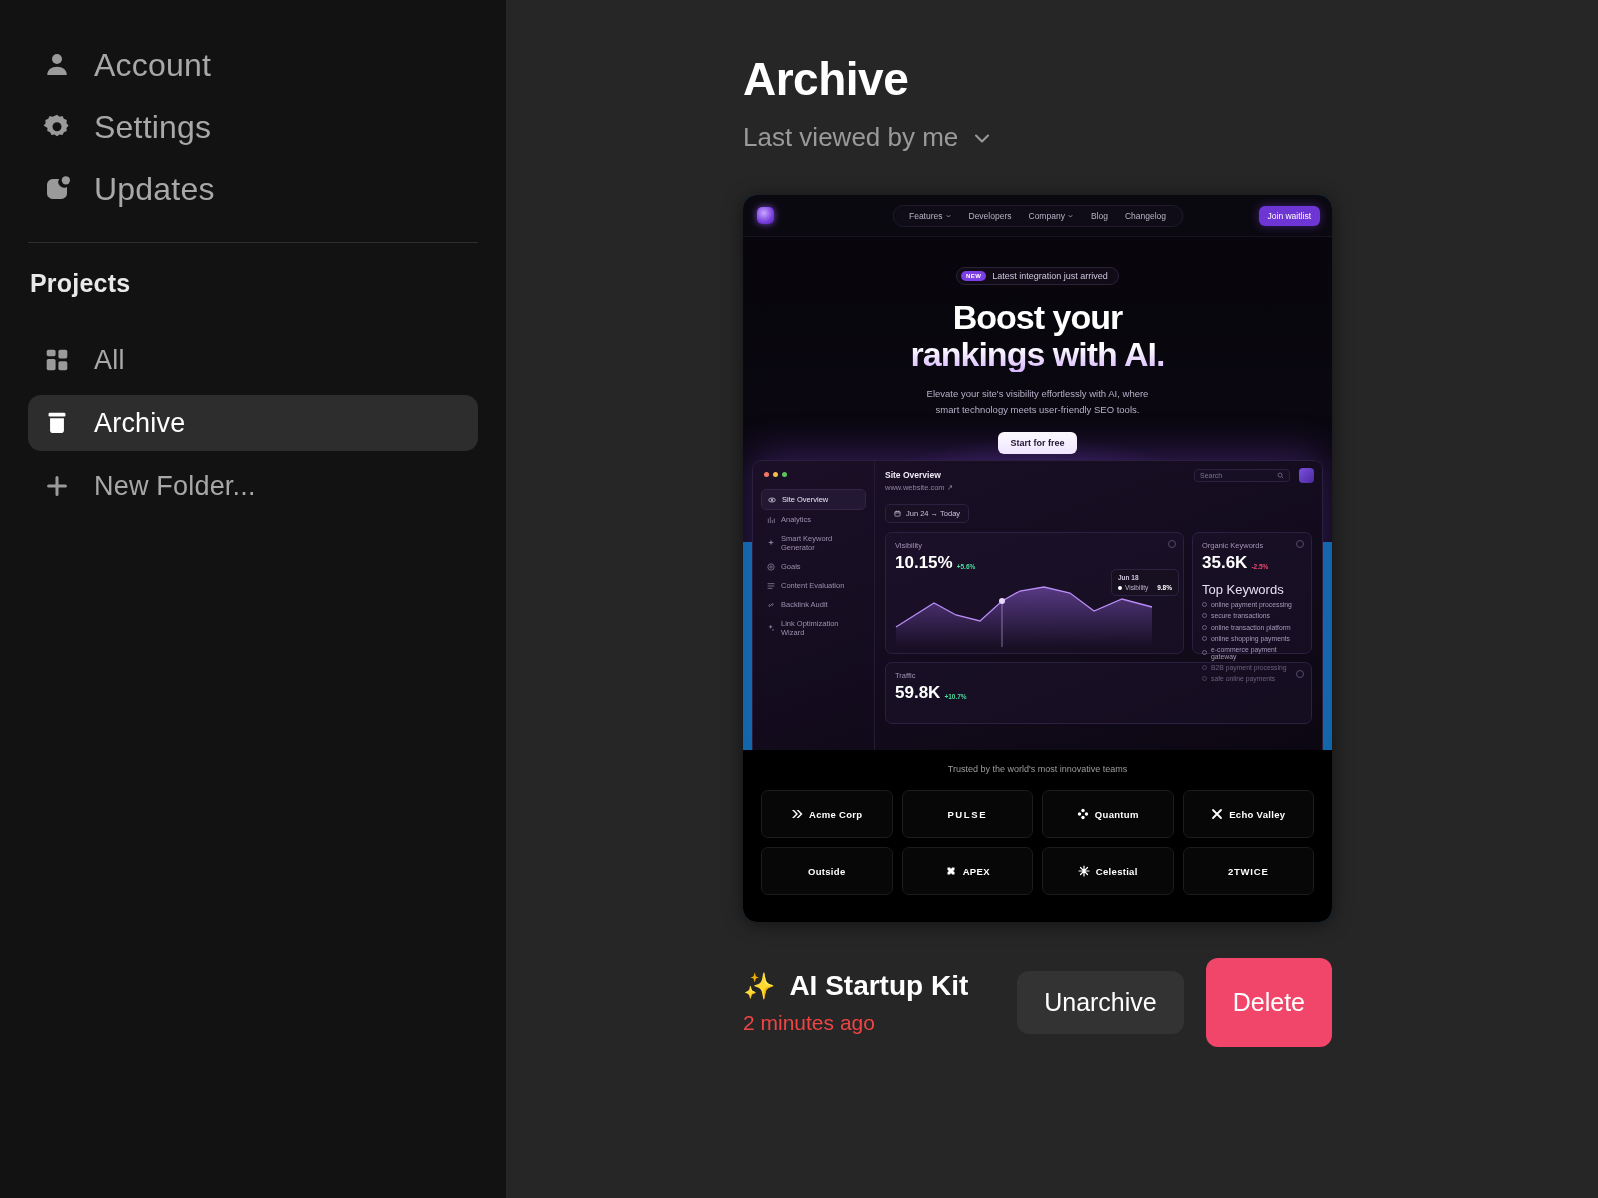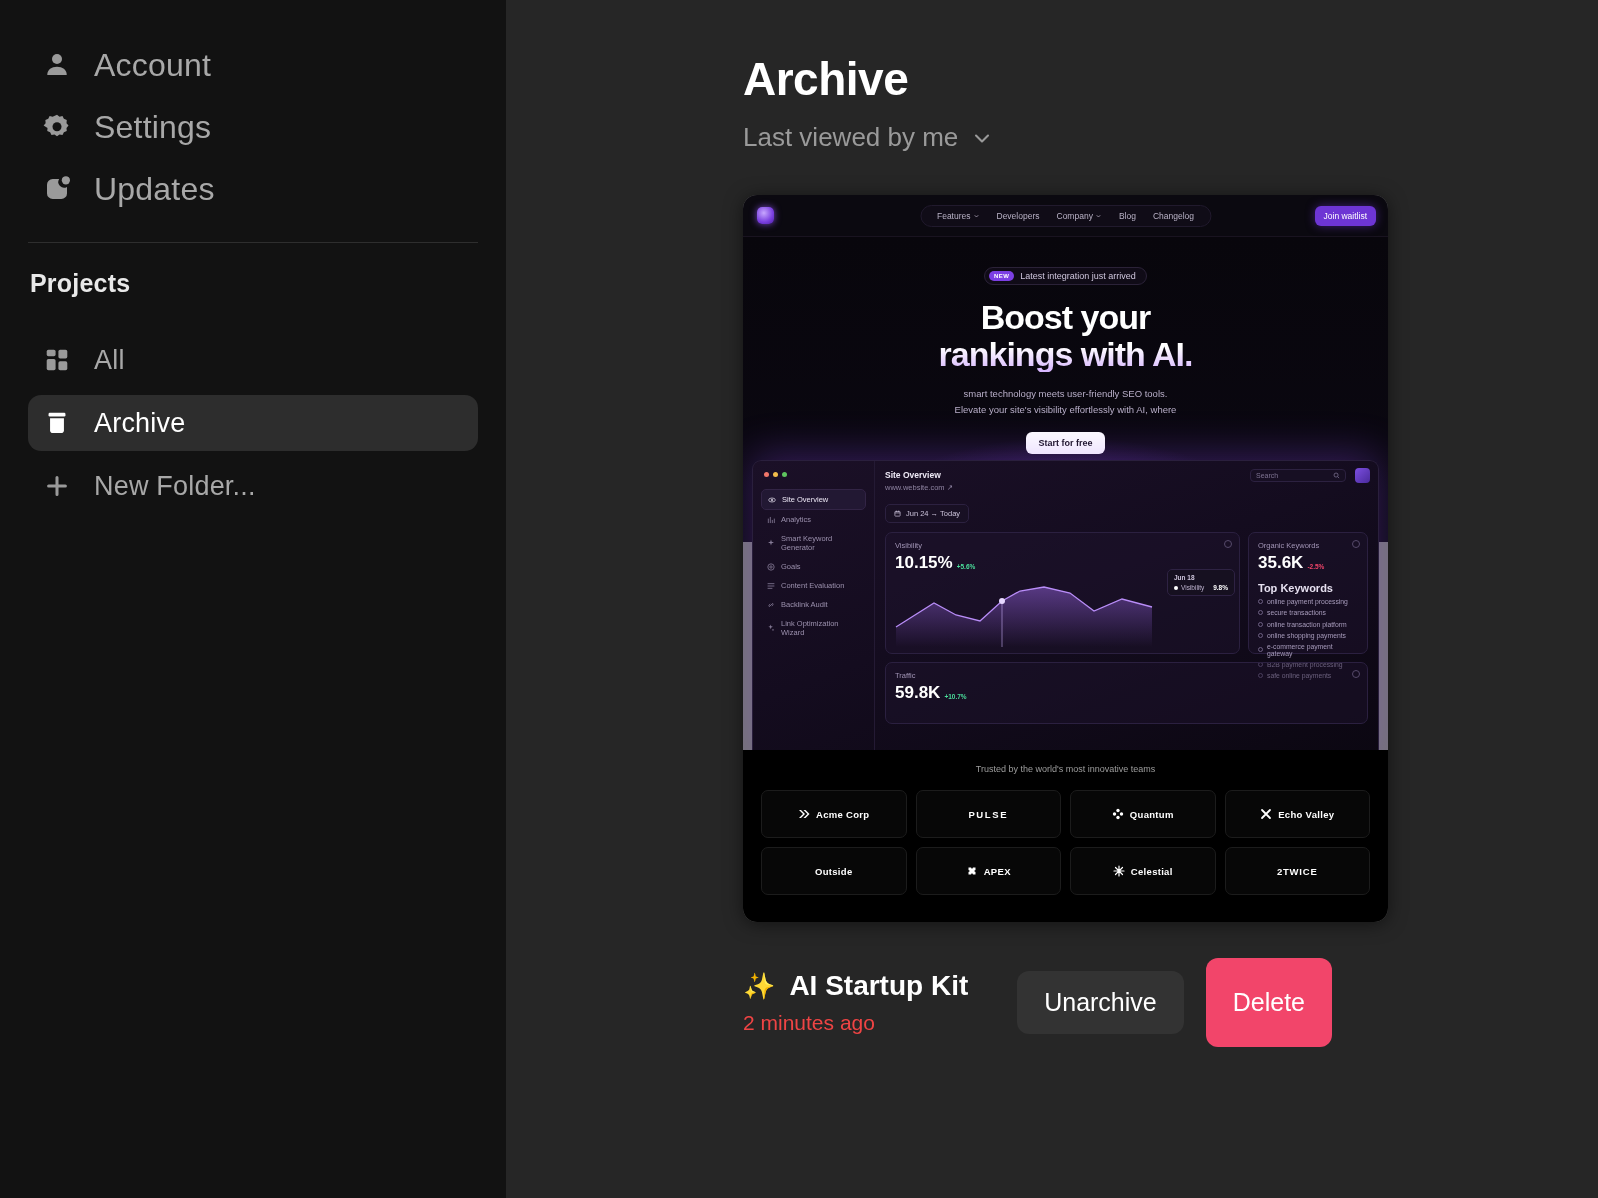--- a/index.html
+++ b/index.html
@@ -45,22 +45,22 @@
   
   .main { flex: 1; height: 1198px; background: #262626; padding: 52px 0 0 237px; position: relative; }
   .page-title { font-size: 46px; font-weight: bold; color: #fff; letter-spacing: -.5px; }
   .sort-row { display: flex; align-items: center; gap: 12px; margin-top: 16px; cursor: pointer; width: max-content; }
   .sort-label { font-size: 26px; color: #9a9a9a; }
   .chev { width: 24px; height: 24px; }
 
   
   .card-wrap { margin-top: 42px; width: 589px; }
   .thumb {
-    width: 645px; height: 727px; border-radius: 14px; overflow: hidden;
-    background: #737373; position: relative; cursor: pointer;
+    width: 589px; height: 727px; border-radius: 14px; overflow: hidden;
+    background: #0369a1; position: relative; cursor: pointer;
     box-shadow: 0 2px 18px rgba(0,0,0,.5);
     margin-top: 16px;
   }
 
   
   .mini { position: absolute; inset: 0; font-family: "Liberation Sans", sans-serif; }
   .mini-nav {
     height: 42px; display: flex; align-items: center; padding: 0 14px;
     background: #0b0910; border-bottom: 1px solid #191320; position: relative;
   }
@@ -160,21 +160,21 @@
   .p-gear { position: absolute; right: 7px; top: 7px; width: 8px; height: 8px; border: 1px solid #564a6b; border-radius: 50%; }
   .spark { position: absolute; left: 8px; right: 8px; bottom: 6px; height: 62px; }
   .tip {
     position: absolute; right: 4px; top: 36px; background: #161020; border: 1px solid #2e2243;
     border-radius: 5px; padding: 4px 6px; width: 68px;
   }
   .tip .d { font-size: 6.5px; color: #cfc6dd; font-weight: bold; }
   .tip .r { display: flex; align-items: center; justify-content: space-between; margin-top: 3px; font-size: 6.5px; color: #bfb4cf; }
   .tip .r b { color: #fff; }
   .tip .dot { width: 4px; height: 4px; border-radius: 50%; background: #fff; display: inline-block; margin-right: 3px; }
-  .kw-title { font-size: 11px; font-weight: bold; color: #e6e0f0; margin-top: 9px; }
+  .kw-title { font-size: 13px; font-weight: normal; color: #e6e0f0; margin-top: 9px; }
   .kw { display: flex; align-items: center; gap: 4px; font-size: 6.8px; color: #a79bbb; margin-top: 4.2px; }
   .kw .o { width: 5px; height: 5px; border-radius: 50%; border: 1px solid #6d6083; flex: 0 0 5px; }
   .panel-traffic { margin-top: 8px; height: 62px; }
 
   
   .trusted {
     position: absolute; left: 0; right: 0; bottom: 0; height: 172px;
     background: #000; padding: 14px 18px 0 18px;
   }
   .trusted-h { text-align: center; font-size: 9px; color: #9d9d9d; }
@@ -313,22 +313,22 @@
           <div class="mini-hero">
             <div class="mini-badge">
               <span class="new">NEW</span>
               <span class="bt">Latest integration just arrived</span>
             </div>
             <div class="mini-h1">
               <div>Boost your</div>
               <div class="l2">rankings with AI.</div>
             </div>
             <div class="mini-sub">
+              <div>Elevate your site's visibility effortlessly with AI, where</div>
               <div>smart technology meets user-friendly SEO tools.</div>
-              <div>Elevate your site's visibility effortlessly with AI, where</div>
             </div>
             <span class="mini-start">Start for free</span>
           </div>
 
           <div class="mock">
             <div class="mock-side">
               <div class="dots">
                 <i style="background:#f0766a"></i>
                   <i style="background:#f2bd4b"></i>
                   <i style="background:#5ec45e"></i>

